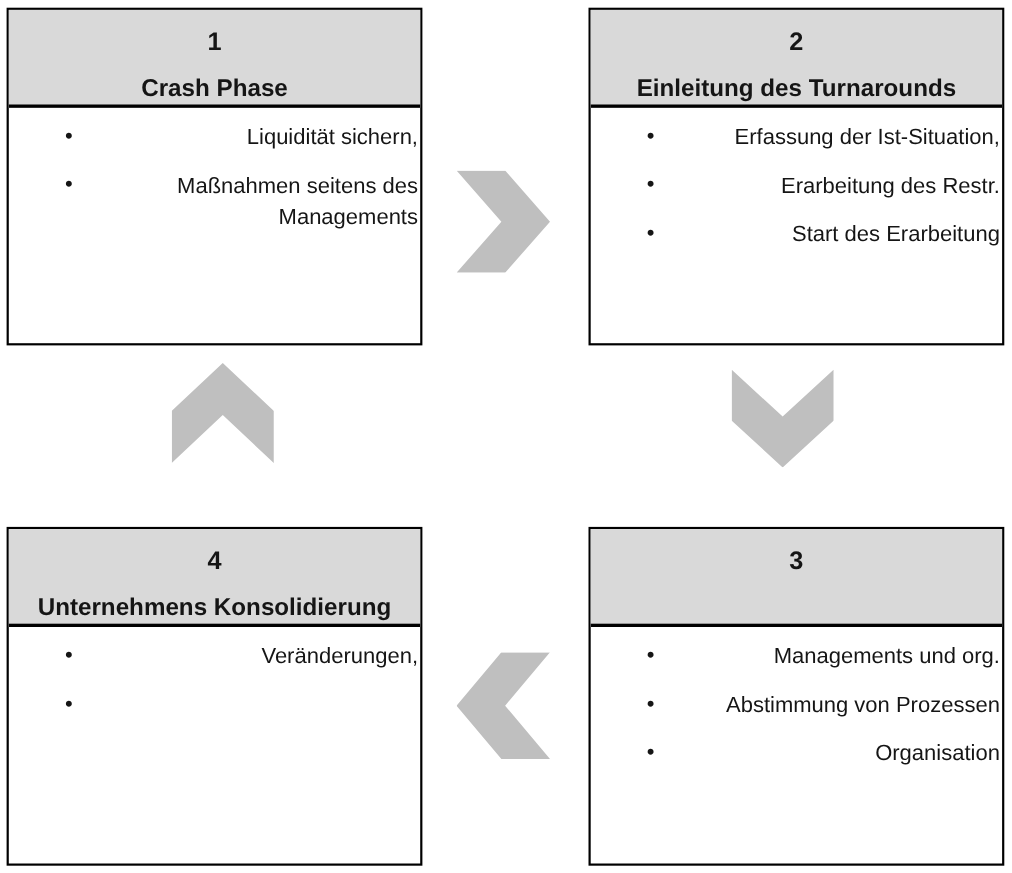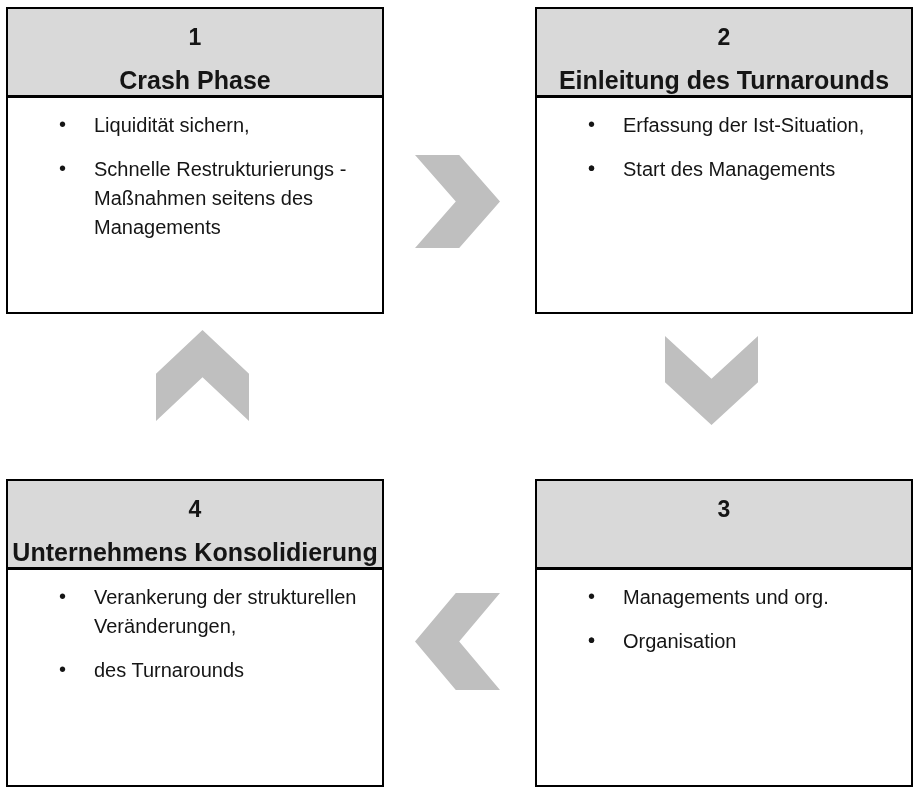--- a/index.html
+++ b/index.html
@@ -33,21 +33,21 @@
   }
   .num {
     margin-top: 15px;
     line-height: 26px;
     font-size: 23px;
     font-weight: bold;
   }
   .ttl {
     margin-top: 17px;
     line-height: 26px;
-    font-size: 25px;
+    font-size: 22px;
     font-weight: bold;
     white-space: nowrap;
   }
   ul.bl {
     list-style: none;
     margin: 0;
     padding: 13px 2px 0 0;
   }
   ul.bl li {
     position: relative;
@@ -55,21 +55,21 @@
     margin-bottom: 15px;
     font-size: 20px;
     line-height: 29px;
   }
   .dot {
     position: absolute;
     left: 51px;
     top: -1px;
     font-size: 20px;
   }
-  .ln { display: block; white-space: nowrap; }
+  .ln { display: block; white-space: nowrap; text-align: right; }
 
   .chev { position: absolute; background: #bfbfbf; }
   .chev-right {
     left: 415px; top: 155px; width: 85px; height: 93px;
     clip-path: polygon(0% 0%, 52% 0%, 100% 50%, 52% 100%, 0% 100%, 48% 50%);
   }
   .chev-down {
     left: 665px; top: 336px; width: 93px; height: 89px;
     clip-path: polygon(0% 0%, 50% 48%, 100% 0%, 100% 52%, 50% 100%, 0% 52%);
   }
@@ -92,80 +92,79 @@
       <div class="num">1</div>
       <div class="ttl">Crash Phase</div>
     </header>
     <ul class="bl">
       <li>
         <span class="dot">•</span>
         <span class="ln">Liquidität sichern,</span>
       </li>
       <li>
         <span class="dot">•</span>
-        <span class="ln">Schnelle Restrukturierungs -</span>
         <span class="ln">Maßnahmen seitens des</span>
         <span class="ln">Managements</span>
       </li>
     </ul>
   </section>
 
   <section class="box box2">
     <header class="hd">
       <div class="num">2</div>
       <div class="ttl">Einleitung des Turnarounds</div>
     </header>
     <ul class="bl">
       <li>
         <span class="dot">•</span>
         <span class="ln">Erfassung der Ist-Situation,</span>
       </li>
       <li>
         <span class="dot">•</span>
+        <span class="ln">Erarbeitung des Restr.</span>
       </li>
       <li>
         <span class="dot">•</span>
-        <span class="ln">Start des Managements</span>
+        <span class="ln">Start des Erarbeitung</span>
       </li>
     </ul>
   </section>
 
   <section class="box box3">
     <header class="hd">
       <div class="num">3</div>
     </header>
     <ul class="bl">
       <li>
         <span class="dot">•</span>
         <span class="ln">Managements und org.</span>
       </li>
       <li>
         <span class="dot">•</span>
+        <span class="ln">Abstimmung von Prozessen</span>
       </li>
       <li>
         <span class="dot">•</span>
         <span class="ln">Organisation</span>
       </li>
     </ul>
   </section>
 
   <section class="box box4">
     <header class="hd">
       <div class="num">4</div>
       <div class="ttl">Unternehmens Konsolidierung</div>
     </header>
     <ul class="bl">
       <li>
         <span class="dot">•</span>
-        <span class="ln">Verankerung der strukturellen</span>
         <span class="ln">Veränderungen,</span>
       </li>
       <li>
         <span class="dot">•</span>
-        <span class="ln">des Turnarounds</span>
       </li>
     </ul>
   </section>
 
   <div class="chev chev-right"></div>
   <div class="chev chev-down"></div>
   <div class="chev chev-left"></div>
   <div class="chev chev-up"></div>
 
 </div>

